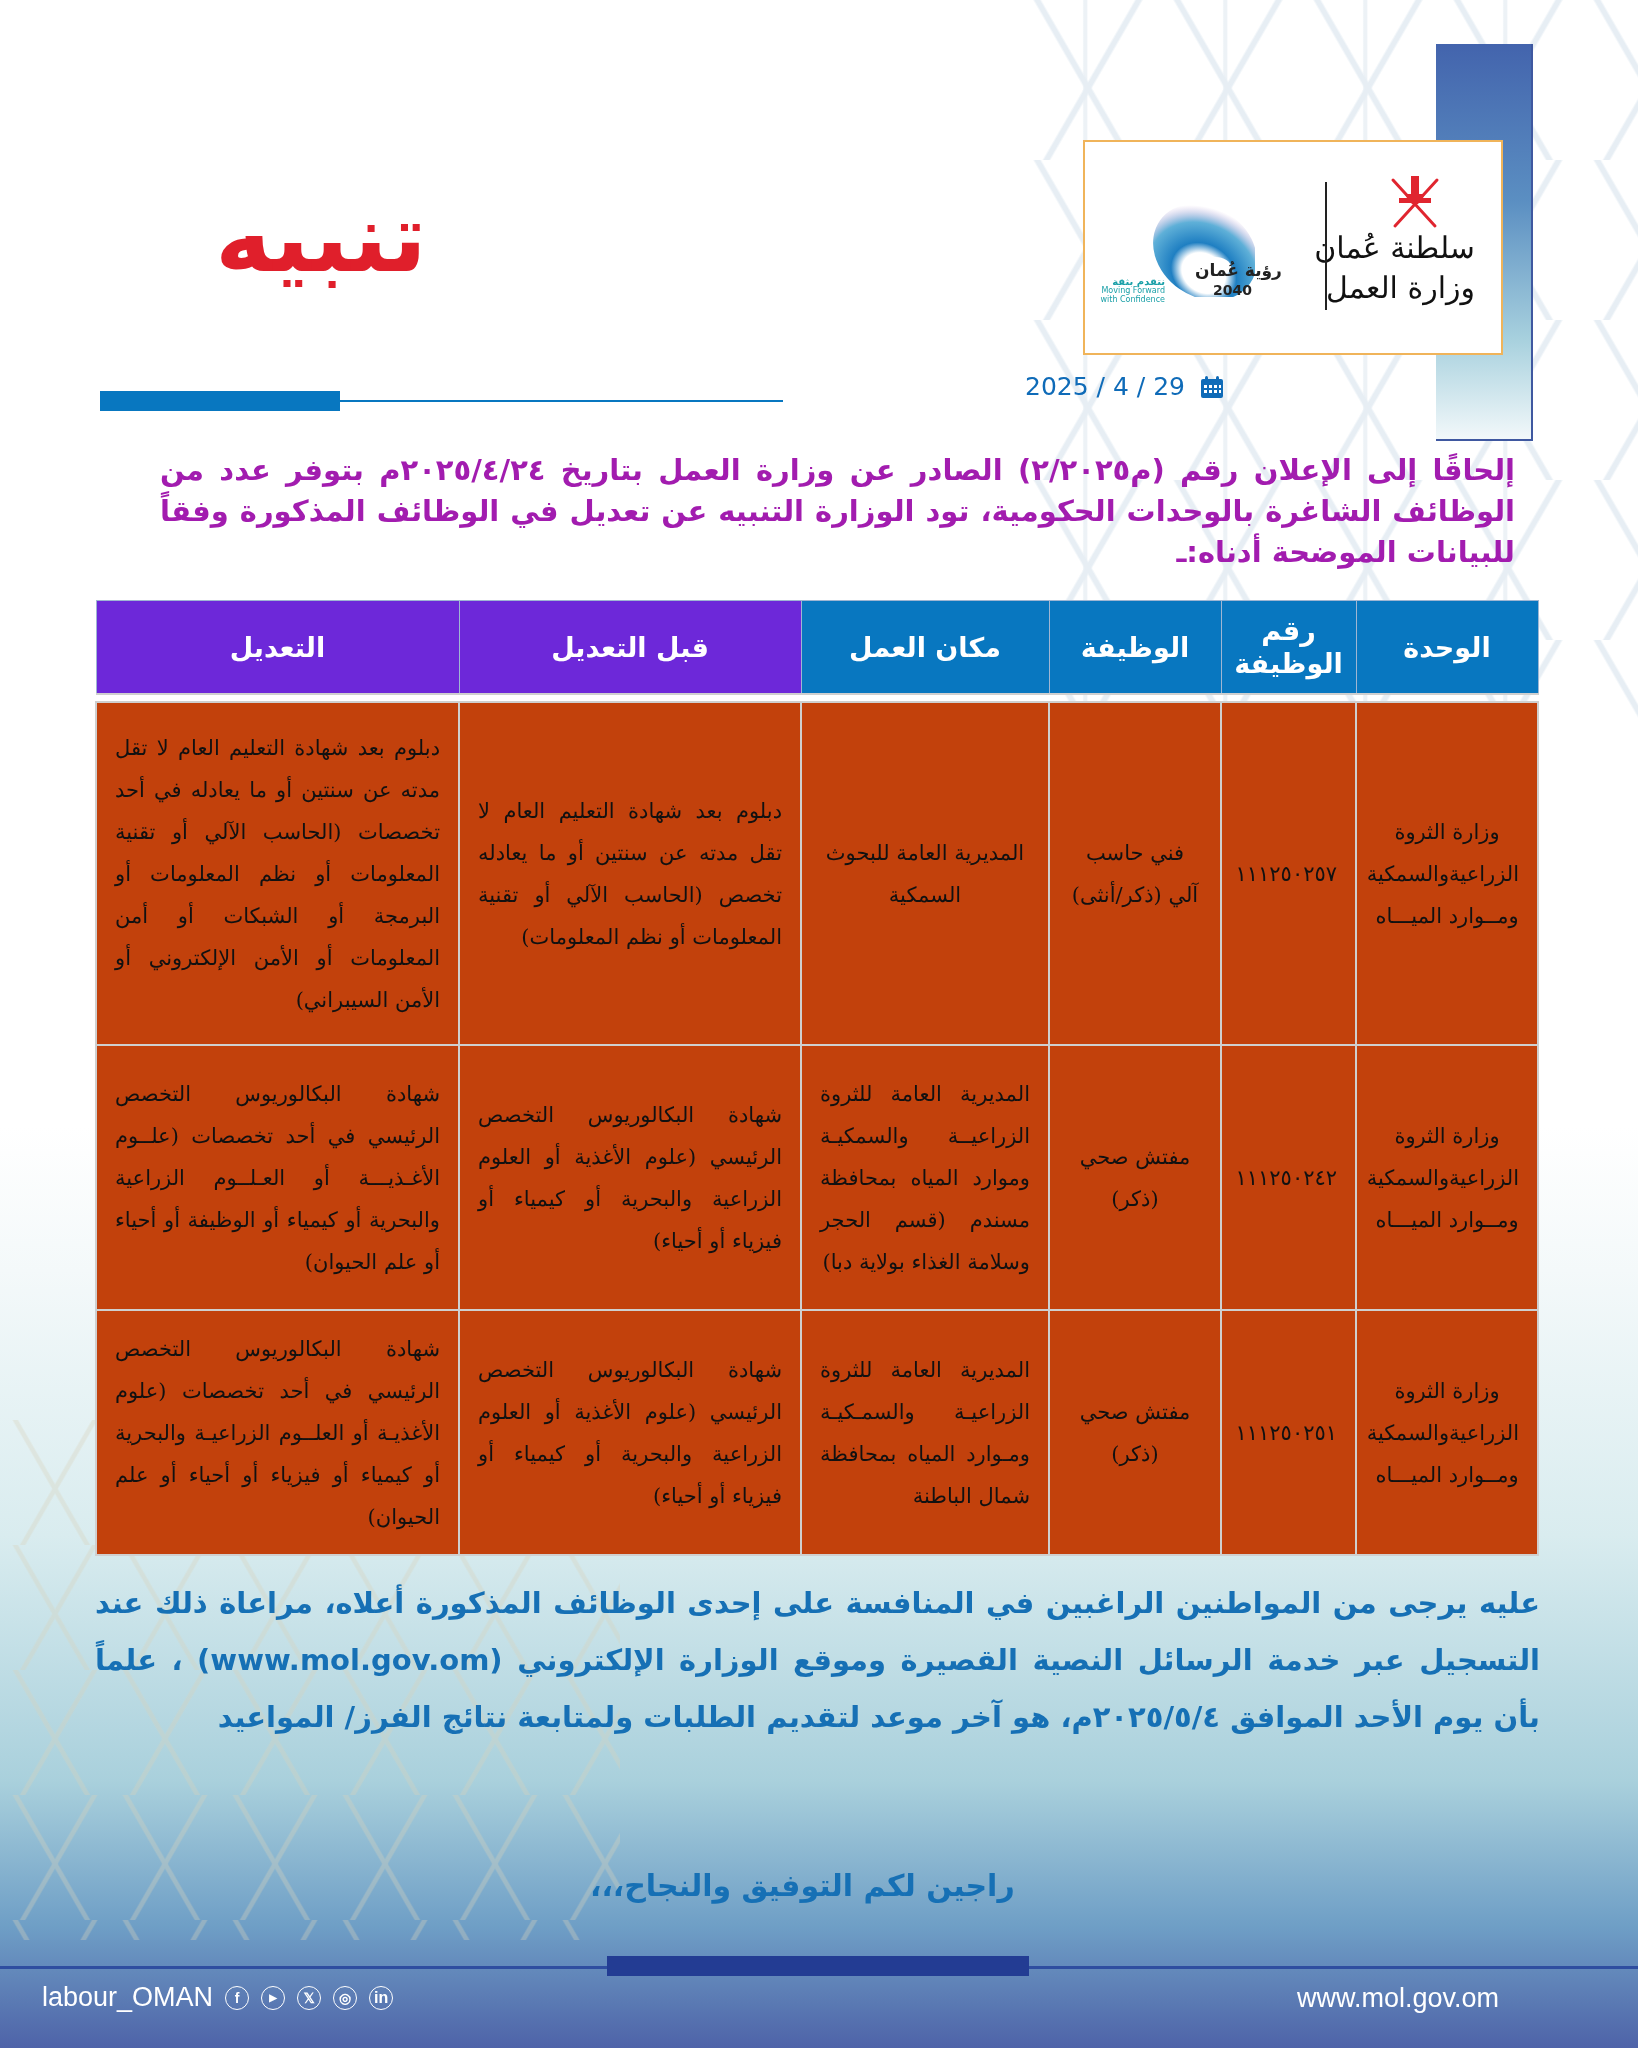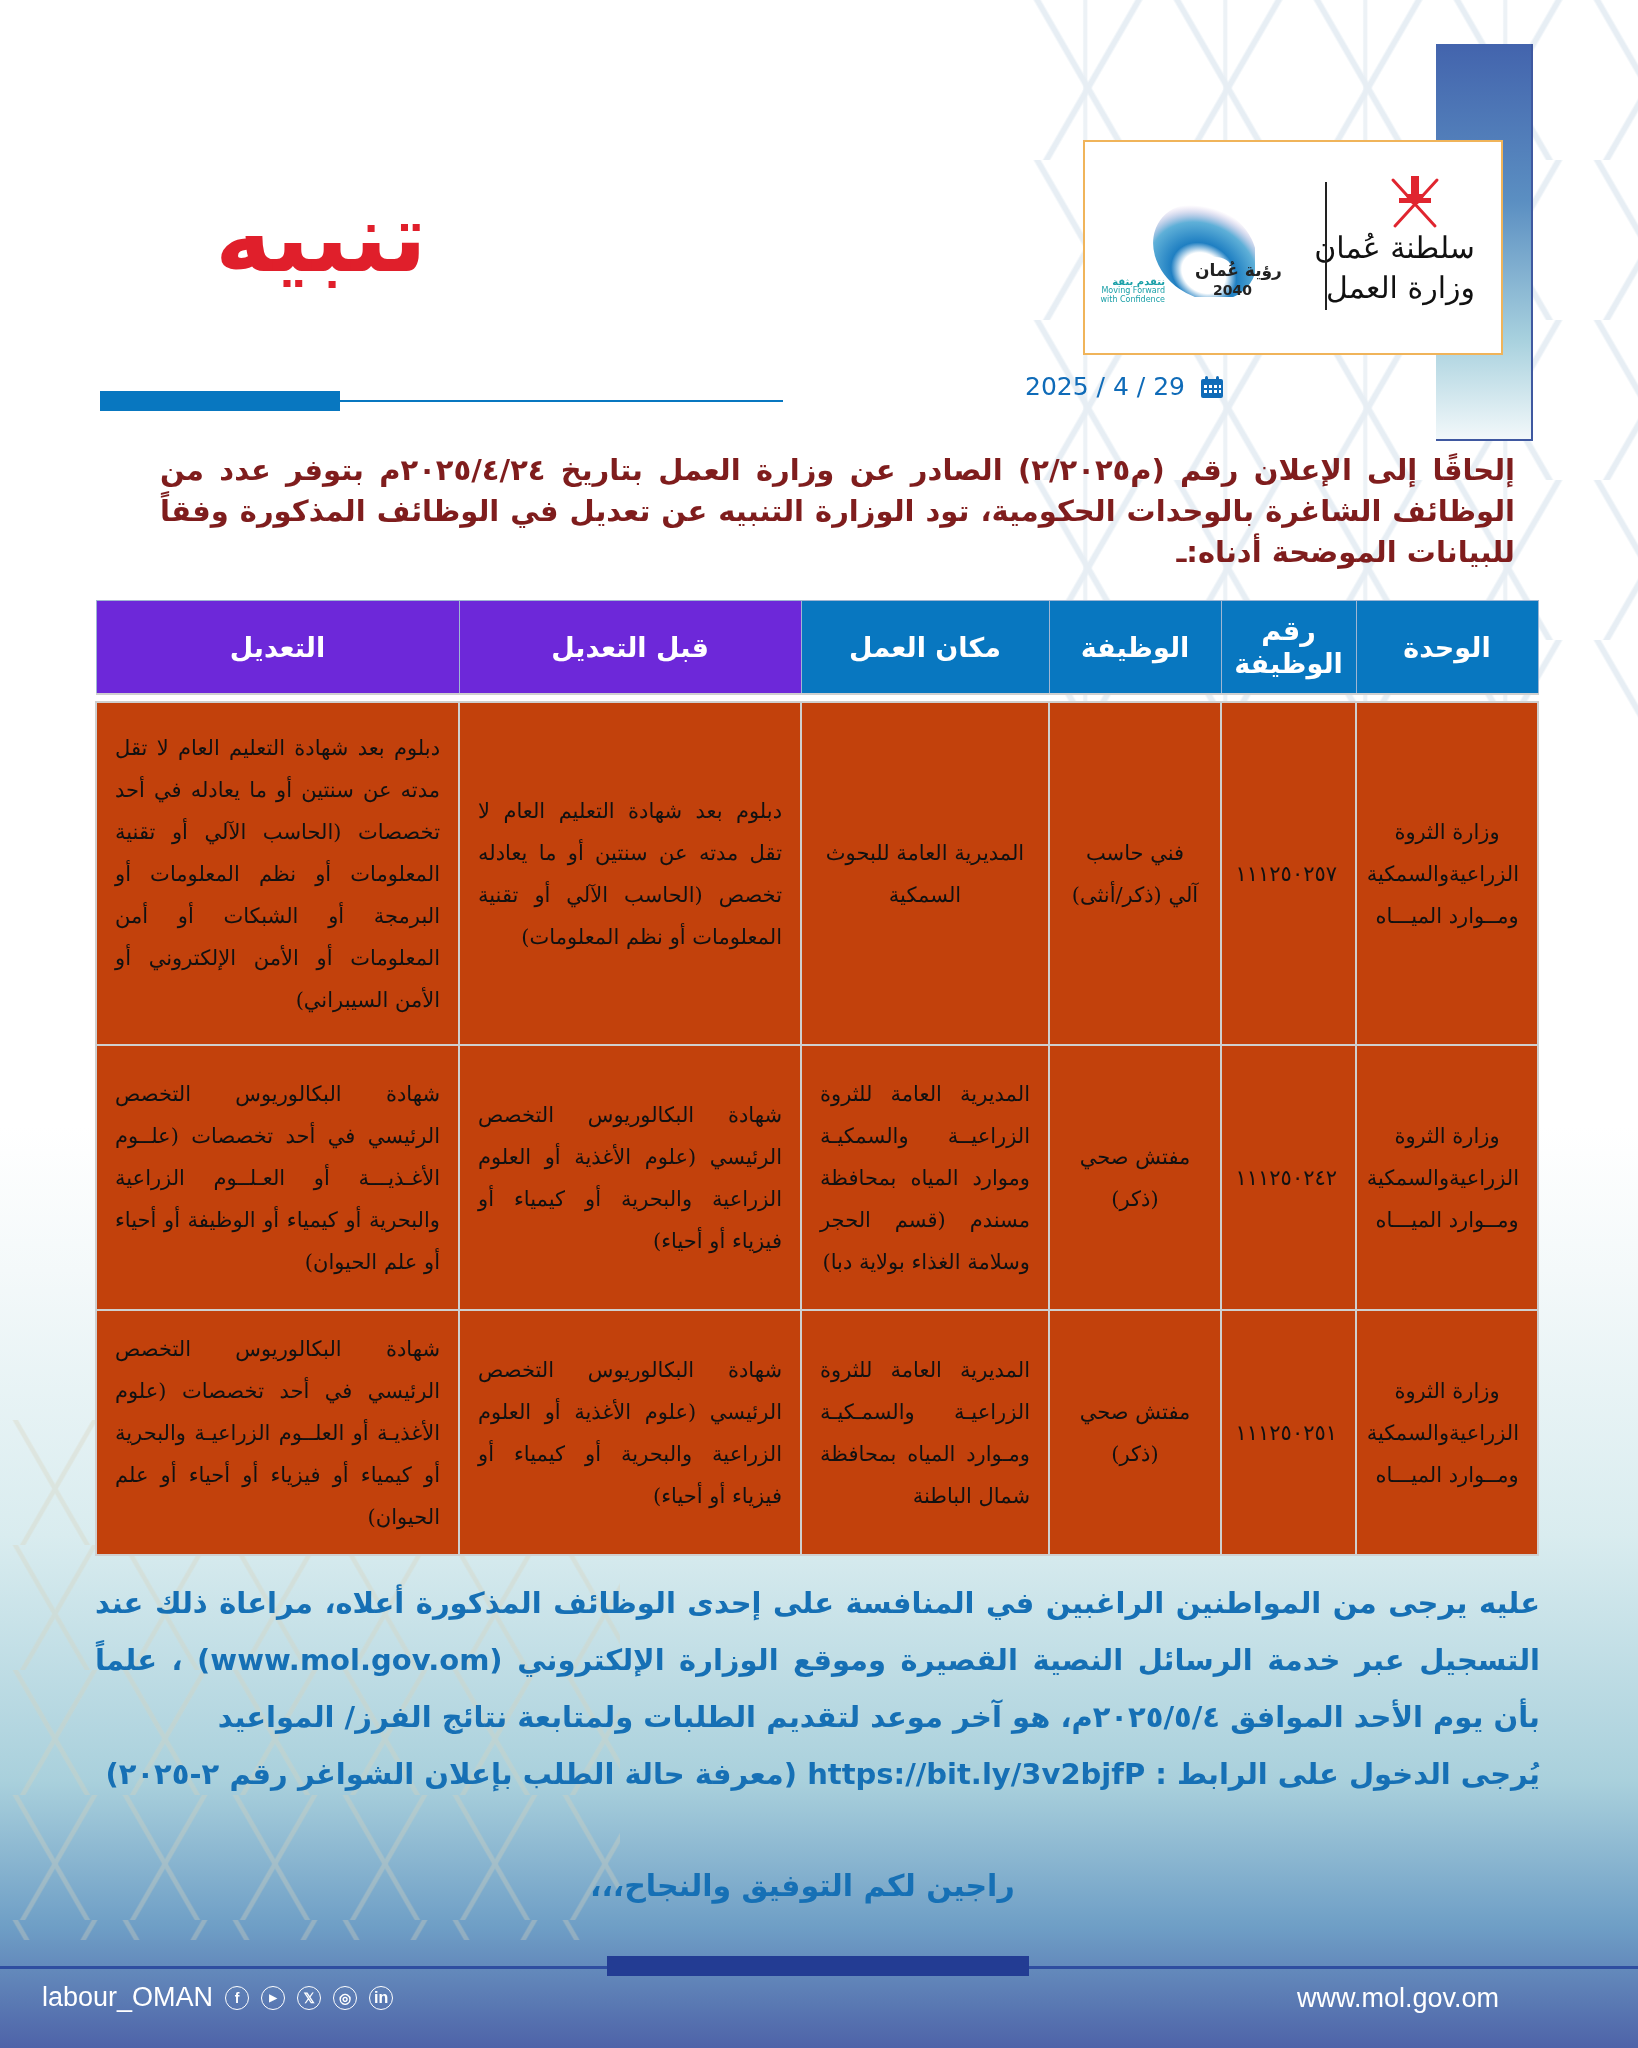--- a/index.html
+++ b/index.html
@@ -57,21 +57,21 @@
   .title-rule-thick { position:absolute; left:100px; top:391px; width:240px; height:20px; background:#0877c0; }
   .title-rule-thin { position:absolute; left:340px; top:400px; width:443px; height:2px; background:#0877c0; }
 
   .date-row { position:absolute; left:1025px; top:372px; display:flex; align-items:center; gap:14px; }
   .date-text { font-family:"DejaVu Sans", sans-serif; font-size:25px; color:#0f6bb8; }
   .cal-icon { width:26px; height:26px; }
 
   .intro {
     position:absolute; left:160px; top:450px; width:1355px;
     direction:rtl; text-align:justify; text-align-last:right;
-    font-size:29px; line-height:41px; font-weight:bold; color:#7f1d1d;
+    font-size:29px; line-height:41px; font-weight:bold; color:#a21caf;
   }
 
   table.jobs {
     position:absolute; left:95px; top:600px; width:1442px; border-collapse:collapse; direction:rtl;
     table-layout:fixed; font-family:"DejaVu Serif", serif;
   }
   table.jobs th {
     height:92px; color:#fff; font-family:"DejaVu Sans", sans-serif; font-weight:bold; font-size:27px;
     border:1px solid #9fb6d3; padding:0 8px; line-height:33px;
   }
@@ -221,21 +221,20 @@
       <td class="center">مفتش صحي (ذكر)</td>
       <td>المديرية العامة للثروة الزراعيـة والسمـكيـة ومـوارد المياه بمحافظة شمال الباطنة</td>
       <td>شهادة البكالوريوس التخصص الرئيسي (علوم الأغذية أو العلوم الزراعية والبحرية أو كيمياء أو فيزياء أو أحياء)</td>
       <td>شهادة البكالوريوس التخصص الرئيسي في أحد تخصصات (علوم الأغذيـة أو العلــوم الزراعيـة والبحرية أو كيمياء أو فيزياء أو أحياء أو علم الحيوان)</td>
     </tr>
   </tbody>
 </table>
 
 <div class="closing">
   <p>عليه يرجى من المواطنين الراغبين في المنافسة على إحدى الوظائف المذكورة أعلاه، مراعاة ذلك عند التسجيل عبر خدمة الرسائل النصية القصيرة وموقع الوزارة الإلكتروني (www.mol.gov.om) ، علماً بأن يوم الأحد الموافق ٢٠٢٥/٥/٤م، هو آخر موعد لتقديم الطلبات ولمتابعة نتائج الفرز/ المواعيد</p>
-  <p>يُرجى الدخول على الرابط : https://bit.ly/3v2bjfP (معرفة حالة الطلب بإعلان الشواغر رقم ٢-٢٠٢٥)</p>
 </div>
 <div class="regards">راجين لكم التوفيق والنجاح،،،</div>
 
 <div class="footer-rule-thin"></div>
 <div class="footer-rule-thick"></div>
 
 <div class="footer-handle">
   <span>labour_OMAN</span>
   <span class="social">f</span>
   <span class="social" style="font-size:10px">▶</span>

